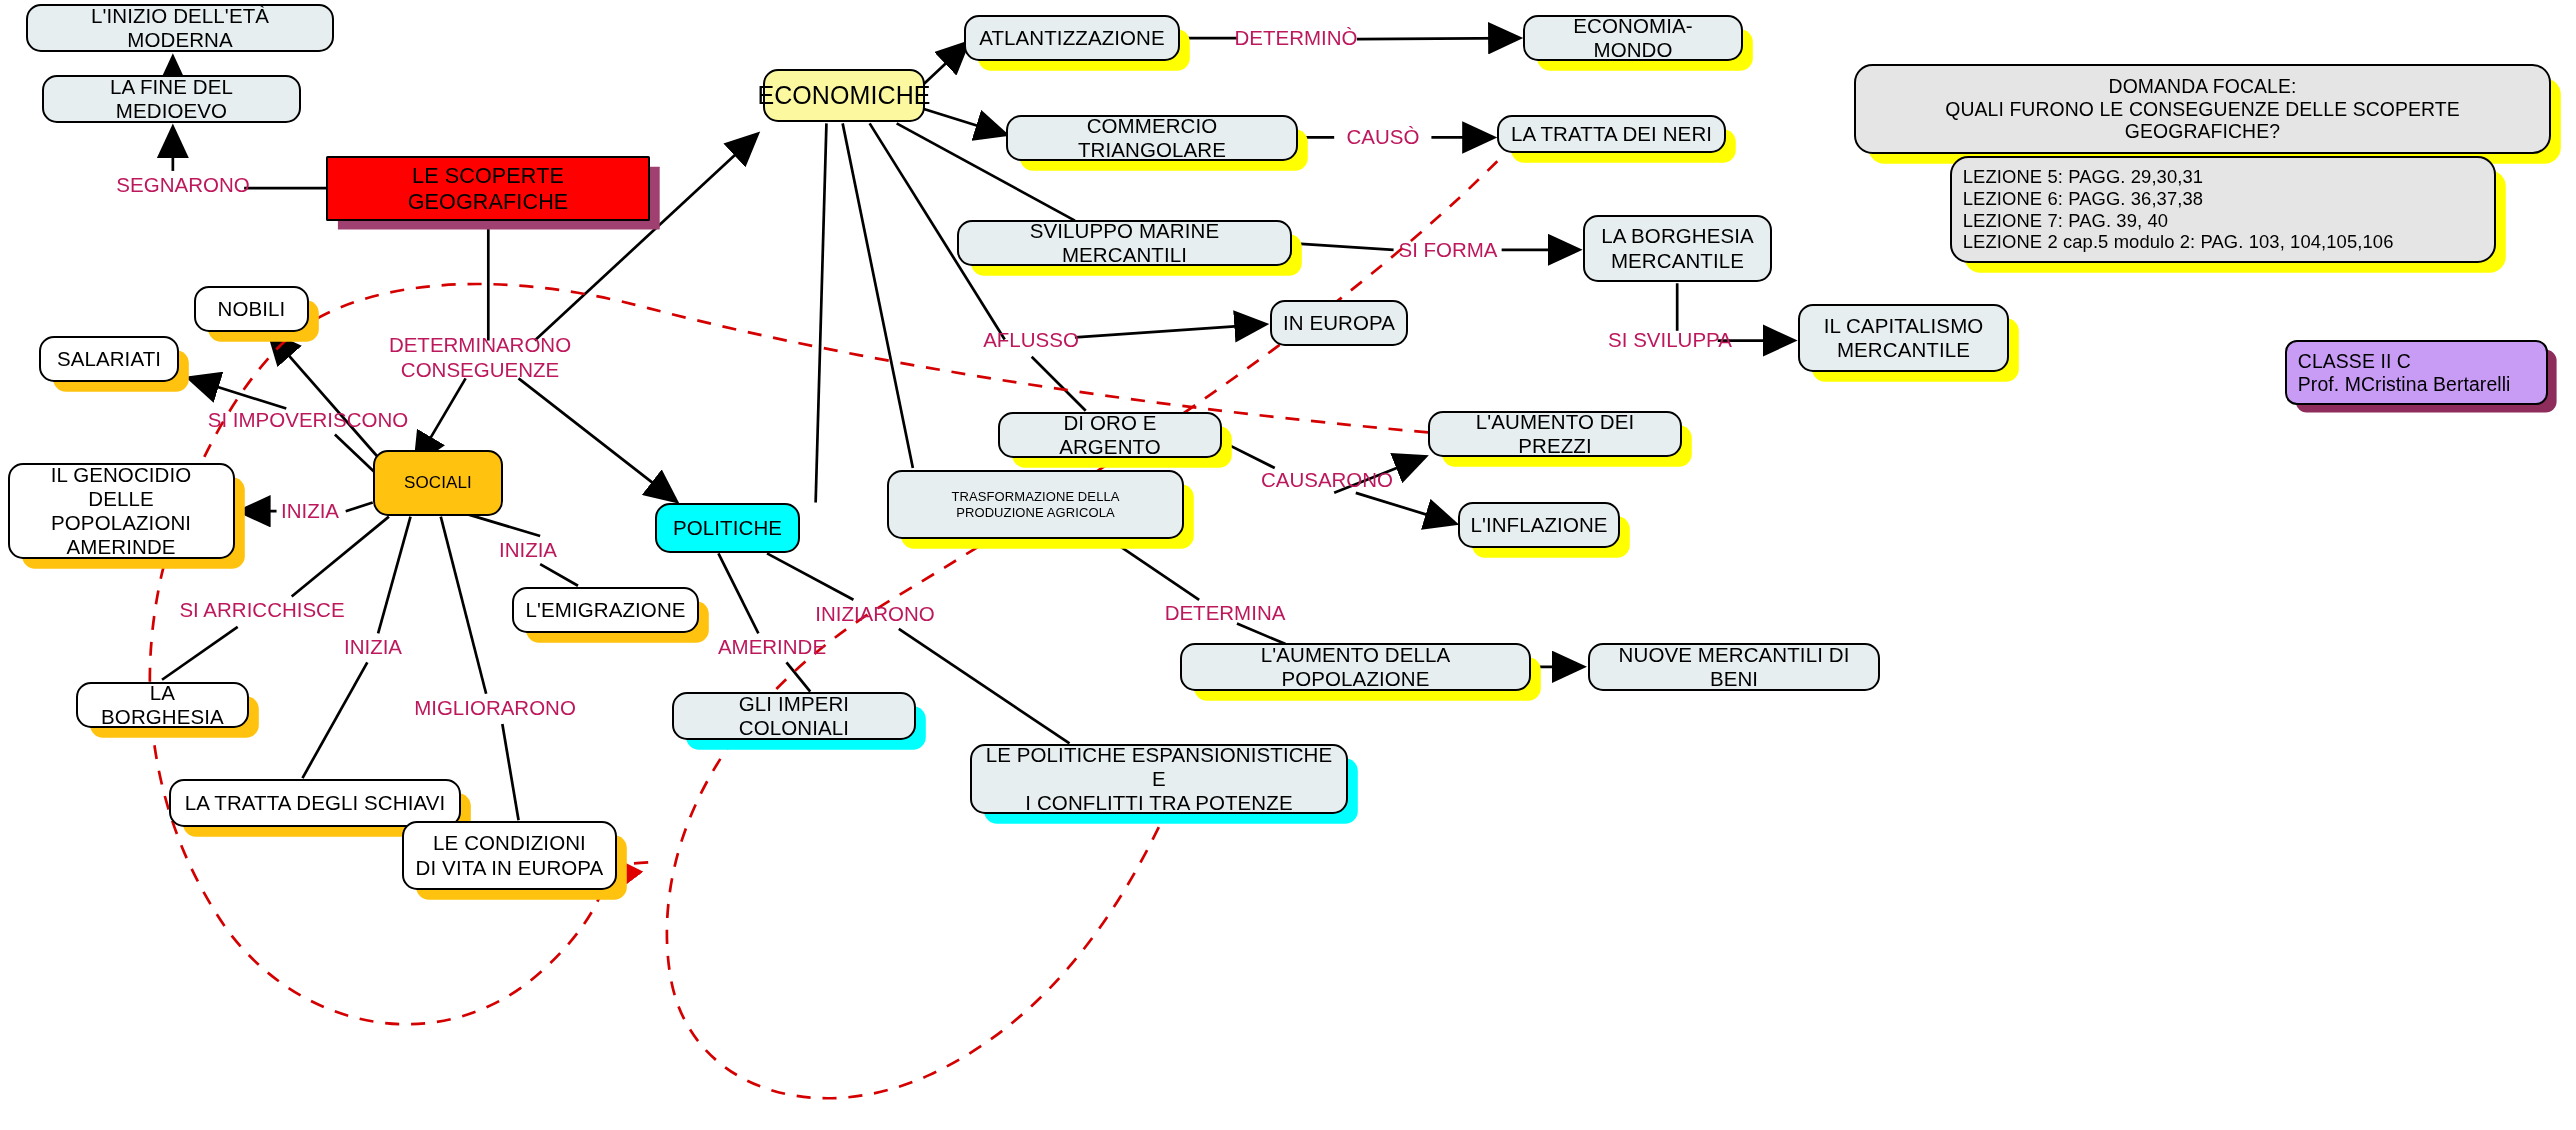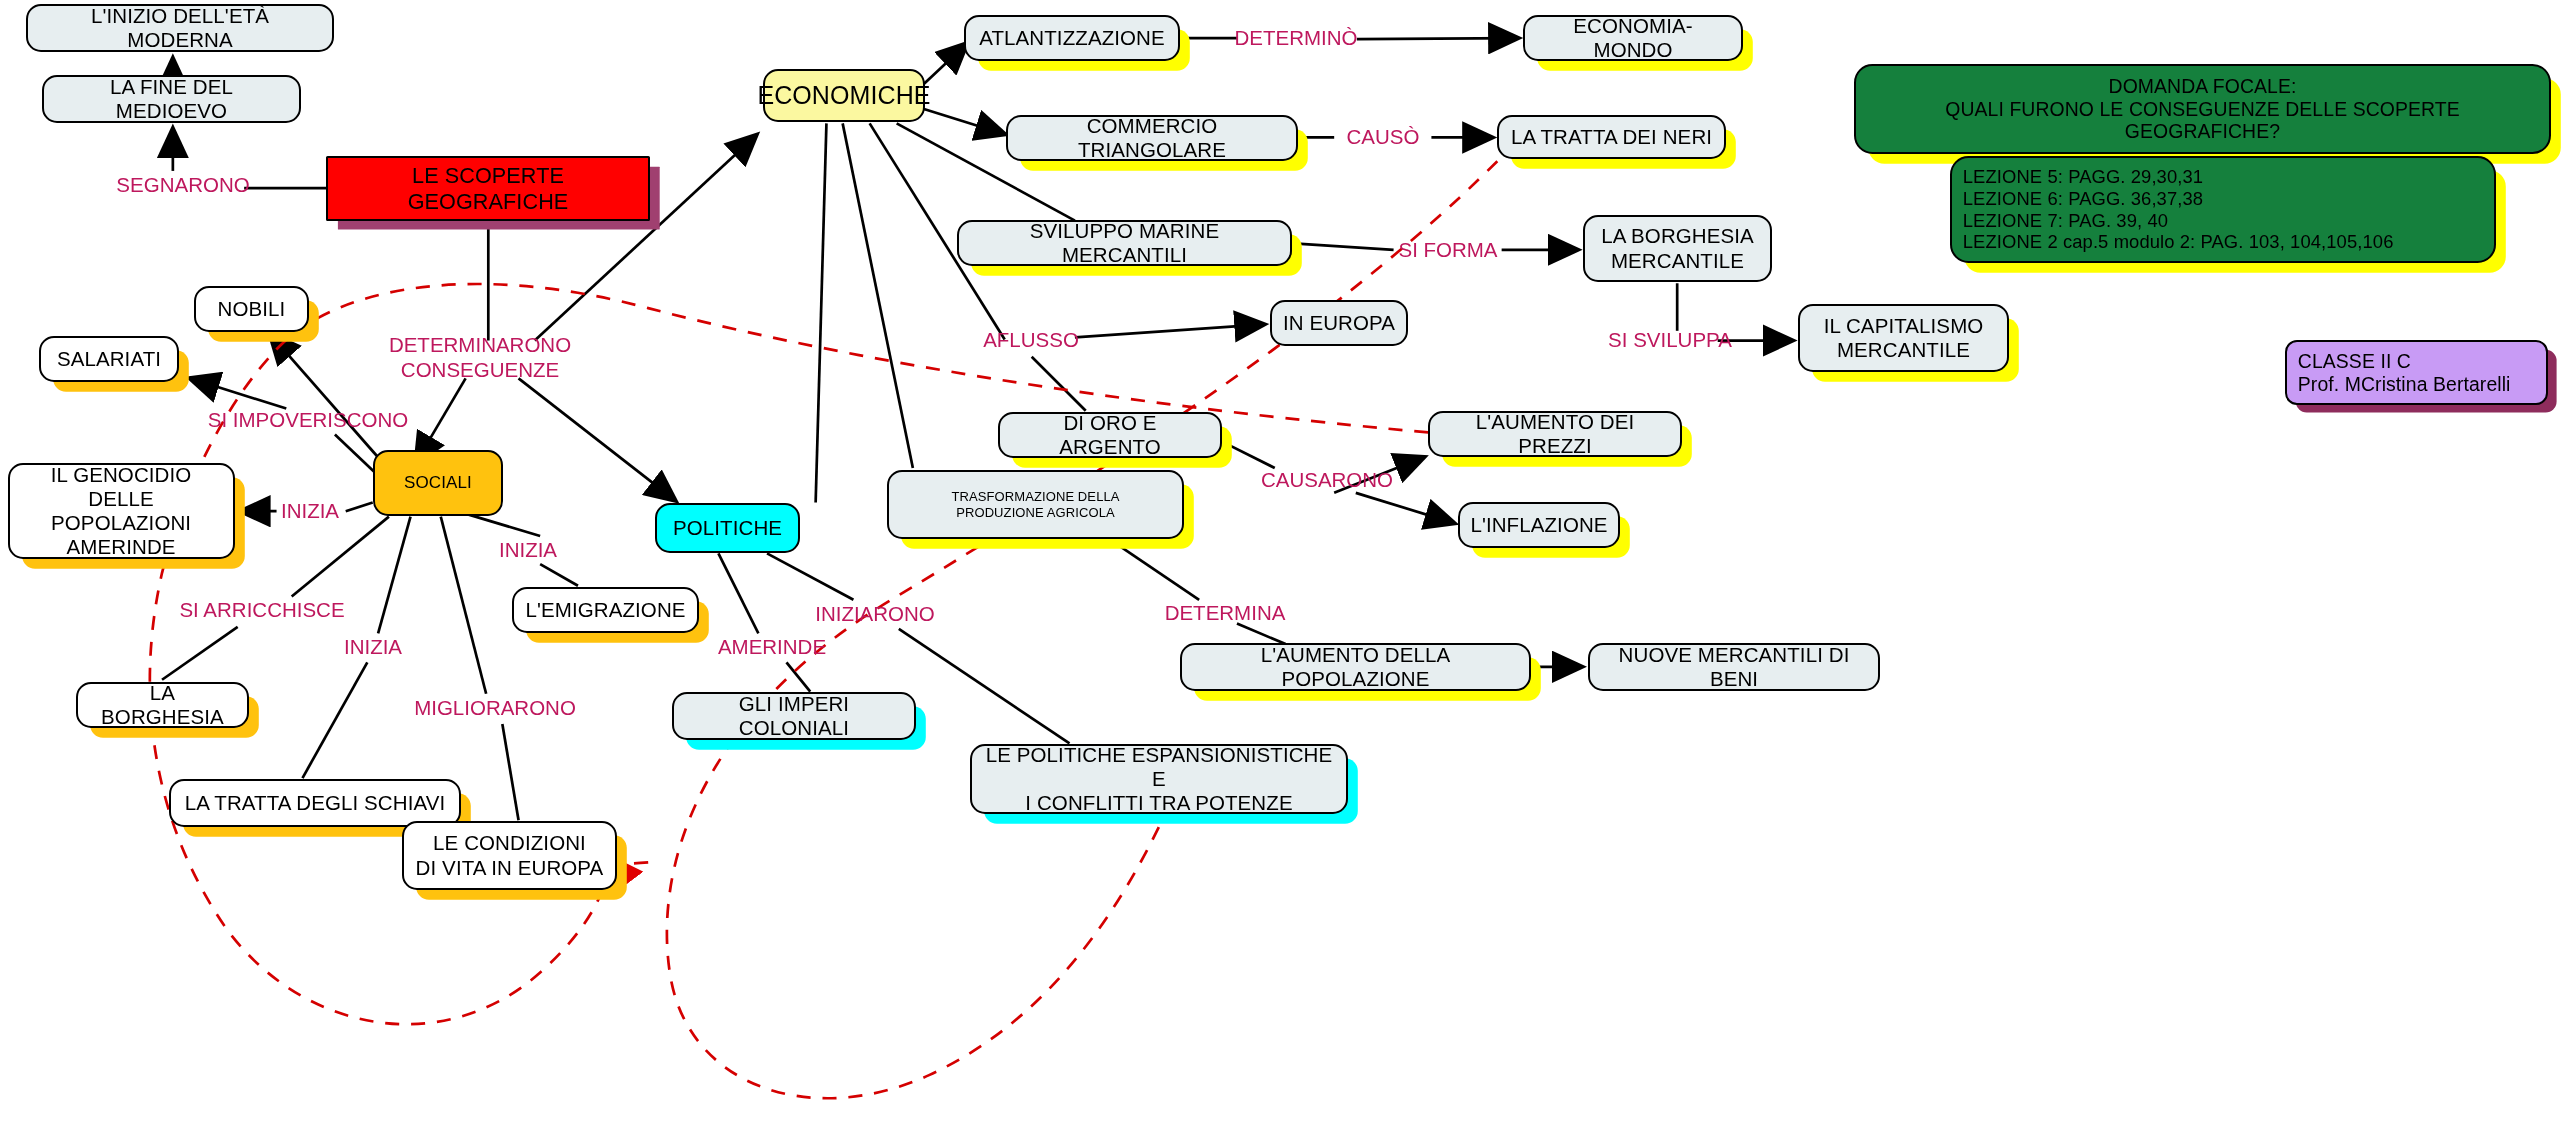--- a/index.html
+++ b/index.html
@@ -30,21 +30,21 @@
   .sh-amber{box-shadow:12px 12px 0 -2.2px #ffc20e;}
   .sh-cyan{box-shadow:12px 12px 0 -2.2px #00ffff;}
   .sh-none{}
 
   .fill-plain{background:#e7eef0;}
   .fill-white{background:#ffffff;}
   .fill-yellow{background:#fbf8a0;}
   .fill-amber{background:#ffc20e;}
   .fill-cyan{background:#00ffff;}
   .fill-violet{background:#c89bf5;}
-  .fill-pink{background:#15803d;}
+  .fill-pink{background:#e5e5e5;}
   .fill-red{background:#ff0000;}
 
   
   .node.root{
     border-radius:1.6px;
     box-shadow:10.8px 9.7px 0 -1.1px #a04070;
     font-size:21.6px;
   }
   
   .node.pinkbox{border-radius:18.4px;font-size:19.4px;}
@@ -151,21 +151,21 @@
   </svg>
 
   <div id="nodes">
       <div class="node fill-plain sh-none" style="left: 26px; top: 4.3px; width: 308px; height: 48px; font-size: 20.5px;">L'INIZIO DELL'ETÀ MODERNA</div>
       <div class="node fill-plain sh-none" style="left: 42px; top: 75px; width: 259px; height: 48px; font-size: 20.5px;">LA FINE DEL MEDIOEVO</div>
       <div class="node root fill-red sh-none" style="left: 326px; top: 156px; width: 324px; height: 65px; font-size: 21.6px;">LE SCOPERTE GEOGRAFICHE</div>
       <div class="node fill-yellow sh-none" style="left: 763px; top: 69px; width: 162px; height: 53px; font-size: 25px;">ECONOMICHE</div>
       <div class="node fill-plain sh-yellow" style="left: 964px; top: 15px; width: 216px; height: 46px; font-size: 20.5px;">ATLANTIZZAZIONE</div>
       <div class="node fill-plain sh-yellow" style="left: 1523px; top: 15px; width: 220px; height: 46px; font-size: 20.5px;">ECONOMIA-MONDO</div>
       <div class="node fill-plain sh-yellow" style="left: 1006px; top: 115px; width: 292px; height: 46px; font-size: 20.5px;">COMMERCIO TRIANGOLARE</div>
-      <div class="node fill-plain sh-yellow" style="left: 1497px; top: 115px; width: 229px; height: 44px; font-size: 20.5px;">LA TRATTA DEI NERI</div>
+      <div class="node fill-plain sh-yellow" style="left: 1497px; top: 115px; width: 229px; height: 38px; font-size: 20.5px;">LA TRATTA DEI NERI</div>
       <div class="node fill-plain sh-yellow" style="left: 957px; top: 220px; width: 335px; height: 46px; font-size: 20.5px;">SVILUPPO MARINE MERCANTILI</div>
       <div class="node fill-plain sh-none" style="left: 1583px; top: 215px; width: 189px; height: 67px; font-size: 20.5px;">LA BORGHESIA
 MERCANTILE</div>
       <div class="node fill-plain sh-yellow" style="left: 1798px; top: 304px; width: 211px; height: 68px; font-size: 20.5px;">IL CAPITALISMO
 MERCANTILE</div>
       <div class="node fill-plain sh-none" style="left: 1270px; top: 300px; width: 138px; height: 46px; font-size: 20.5px;">IN EUROPA</div>
       <div class="node fill-plain sh-yellow" style="left: 998px; top: 412px; width: 224px; height: 46px; font-size: 20.5px;">DI ORO E ARGENTO</div>
       <div class="node fill-plain sh-yellow" style="left: 1428px; top: 411px; width: 254px; height: 46px; font-size: 20.5px;">L'AUMENTO DEI PREZZI</div>
       <div class="node fill-plain sh-yellow" style="left: 1458px; top: 502px; width: 162px; height: 46px; font-size: 20.5px;">L'INFLAZIONE</div>
       <div class="node fill-plain sh-yellow" style="left: 887px; top: 470px; width: 297px; height: 69px; font-size: 13px;">TRASFORMAZIONE DELLA

